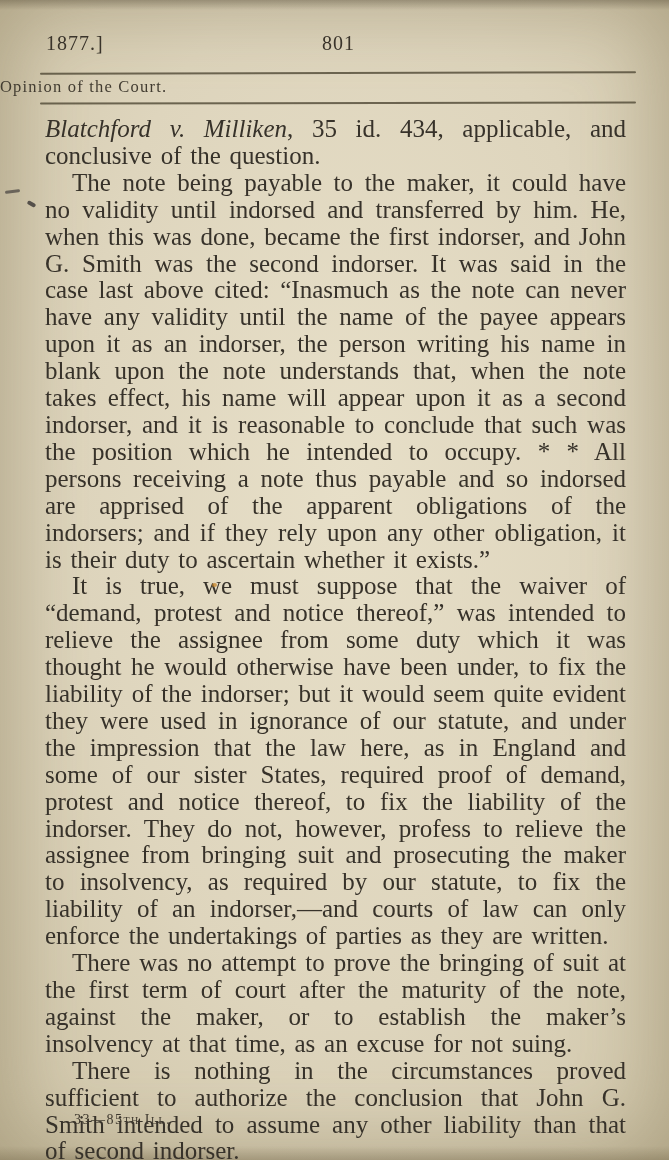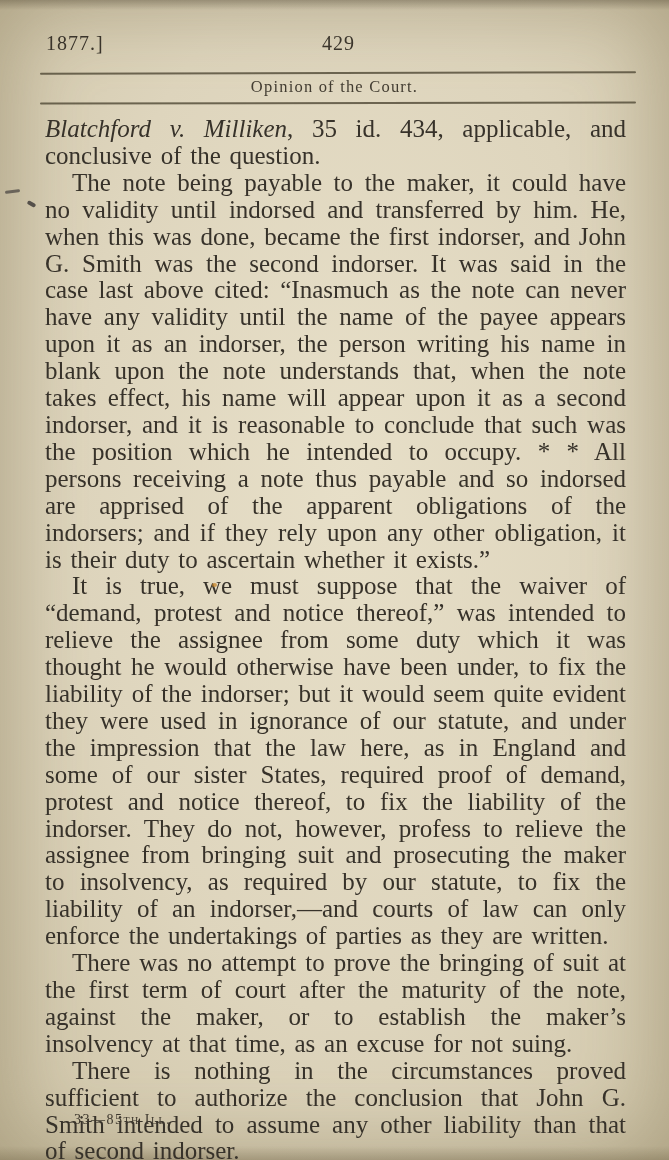--- a/index.html
+++ b/index.html
@@ -39,21 +39,21 @@
   .rule{
     position:absolute;left:40px;width:596px;height:2px;
     background:#57503c;
     border-radius:1px;
     opacity:.85;
   }
   .rule.r1{top:72px;transform:rotate(-0.15deg);}
   .rule.r2{top:102px;transform:rotate(-0.1deg);}
   .running-head{
     position:absolute;top:77px;left:0;width:100%;
-    text-align:center;font-size:16.5px;letter-spacing:1.2px;
+    text-align:left;font-size:16.5px;letter-spacing:1.2px;
     color:#423c31;
   }
   .body{
     position:absolute;top:116px;left:45px;width:581px;
     font-size:25px;line-height:26.9px;
     text-align:justify;
     word-spacing:2.5px;
     color:#37322a;
   }
   .body p{margin:0;text-indent:27px;}
@@ -71,21 +71,21 @@
 </style>
 </head>
 <body>
 
 <div class="page">
   <div class="edge-top"></div>
   <div class="edge-bottom"></div>
 
   <div class="header">
     <span class="year">1877.]</span>
-    <span class="pagenum">429</span>
+    <span class="pagenum">801</span>
   </div>
 
   <div class="rule r1"></div>
   <div class="running-head">Opinion of the Court.</div>
   <div class="rule r2"></div>
 
   <div class="body">
     <p class="continuation"><span class="cite">Blatchford v. Milliken</span><span>, 35 id. 434, applicable, and conclusive of the question.</span></p>
     <p>The note being payable to the maker, it could have no validity until indorsed and transferred by him.  He, when this was done, became the first indorser, and John G. Smith was the second indorser.  It was said in the case last above cited:  “Inasmuch as the note can never have any validity until the name of the payee appears upon it as an indorser, the person writing his name in blank upon the note understands that, when the note takes effect, his name will appear upon it as a second indorser, and it is reasonable to conclude that such was the position which he intended to occupy.  *  *  All persons receiving a note thus payable and so indorsed are apprised of the apparent obligations of the indorsers; and if they rely upon any other obligation, it is their duty to ascertain whether it exists.”</p>
     <p>It is true, we must suppose that the waiver of “demand, protest and notice thereof,” was intended to relieve the assignee from some duty which it was thought he would otherwise have been under, to fix the liability of the indorser; but it would seem quite evident they were used in ignorance of our statute, and under the impression that the law here, as in England and some of our sister States, required proof of demand, protest and notice thereof, to fix the liability of the indorser.  They do not, however, profess to relieve the assignee from bringing suit and prosecuting the maker to insolvency, as required by our statute, to fix the liability of an indorser,—and courts of law can only enforce the undertakings of parties as they are written.</p>

